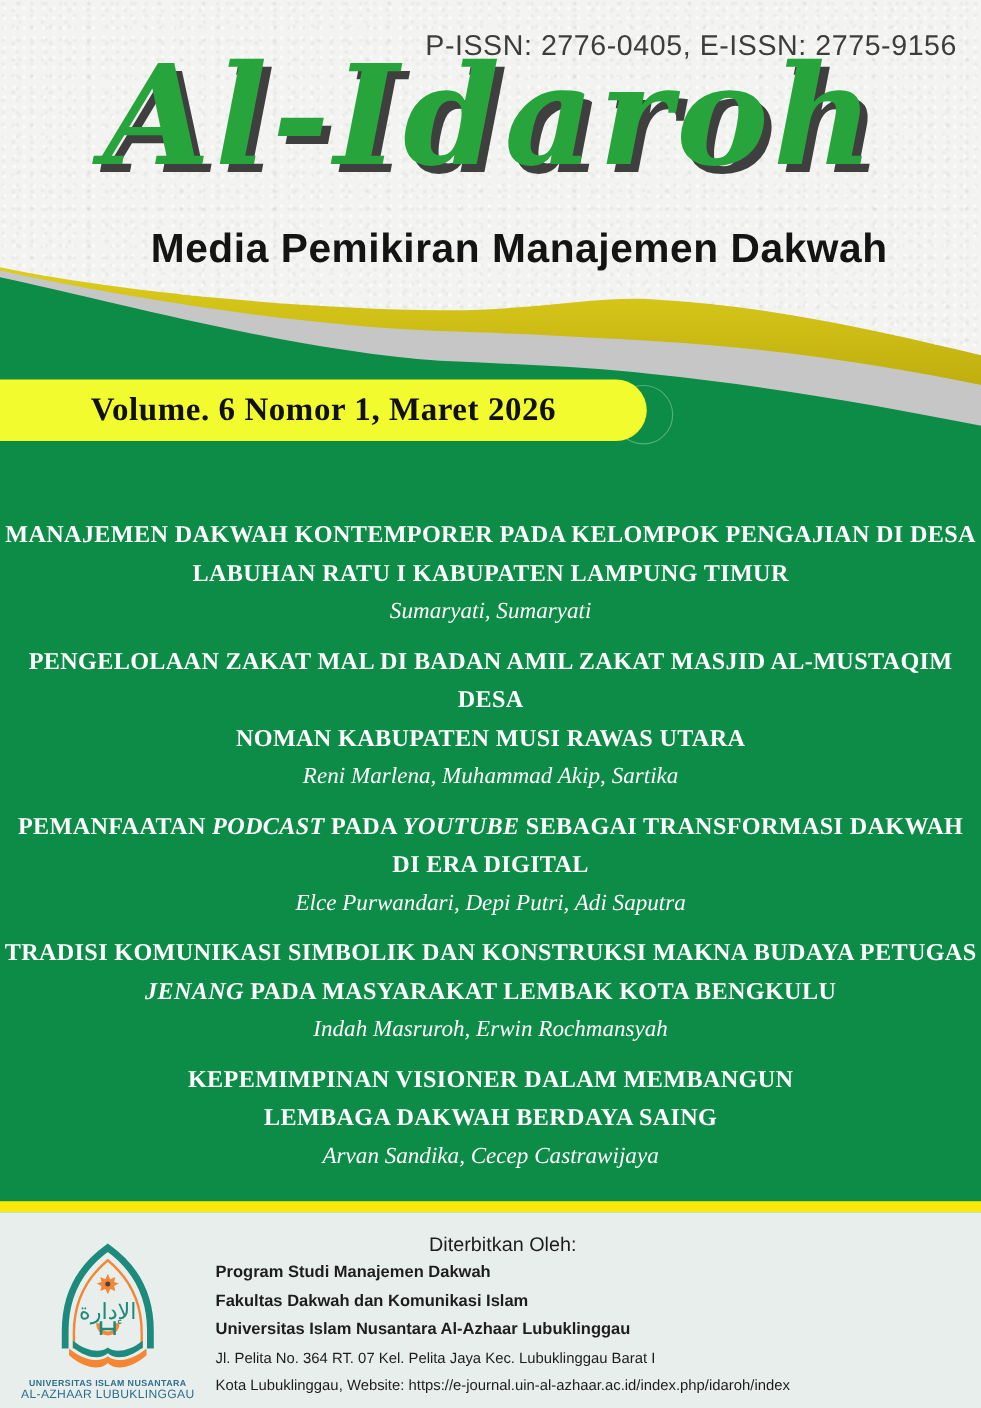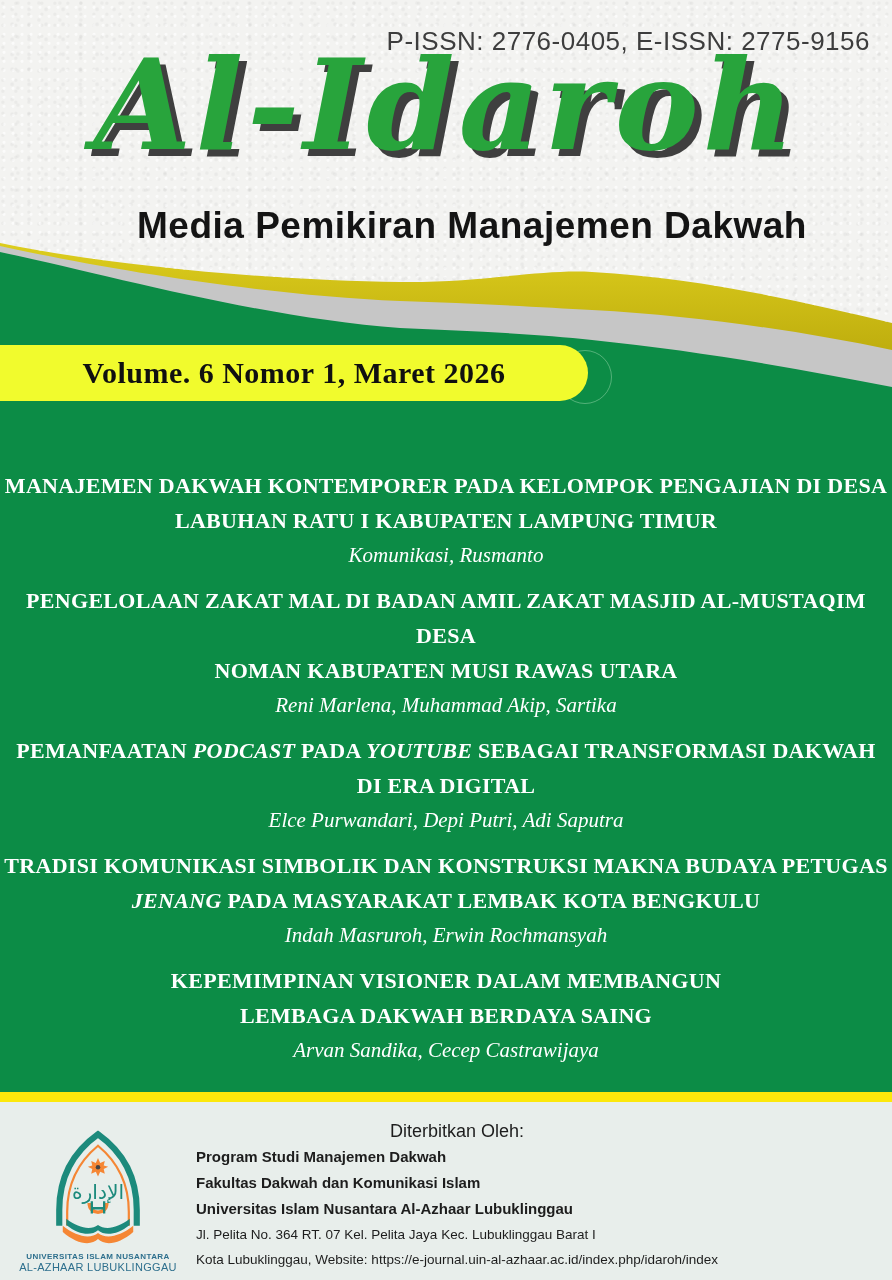--- a/index.html
+++ b/index.html
@@ -107,21 +107,21 @@
   <div class="banner">
     <span class="banner-label">Volume. 6 Nomor 1, Maret 2026</span>
   </div>
 
   <div class="article-list">
       <div class="article">
         <div class="article-title">
           <div class="title-line"><span>MANAJEMEN DAKWAH KONTEMPORER PADA KELOMPOK PENGAJIAN DI DESA</span></div>
           <div class="title-line"><span>LABUHAN RATU I KABUPATEN LAMPUNG TIMUR</span></div>
         </div>
-        <div class="article-authors">Komunikasi, Rusmanto</div>
+        <div class="article-authors">Sumaryati, Sumaryati</div>
       </div>
       <div class="article">
         <div class="article-title">
           <div class="title-line"><span>PENGELOLAAN ZAKAT MAL DI BADAN AMIL ZAKAT MASJID AL-MUSTAQIM DESA</span></div>
           <div class="title-line"><span>NOMAN KABUPATEN MUSI RAWAS UTARA</span></div>
         </div>
         <div class="article-authors">Reni Marlena, Muhammad Akip, Sartika</div>
       </div>
       <div class="article">
         <div class="article-title">

